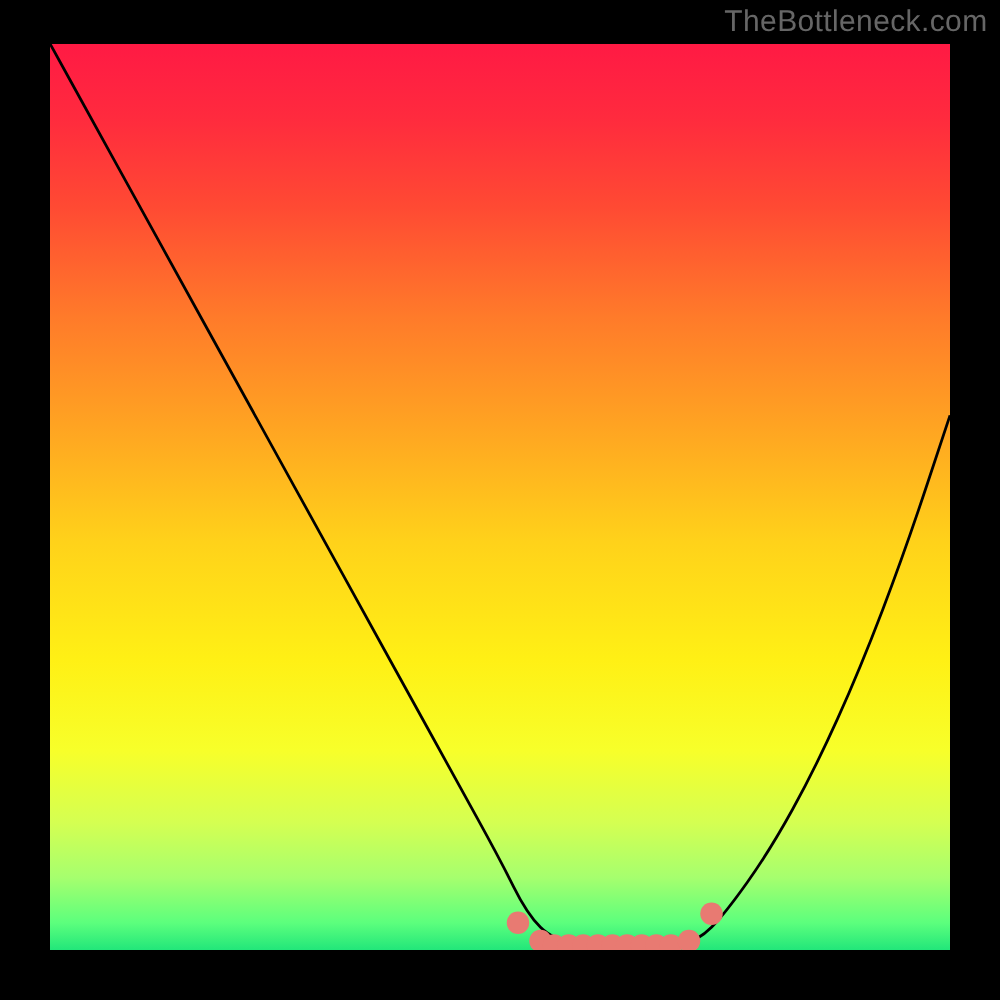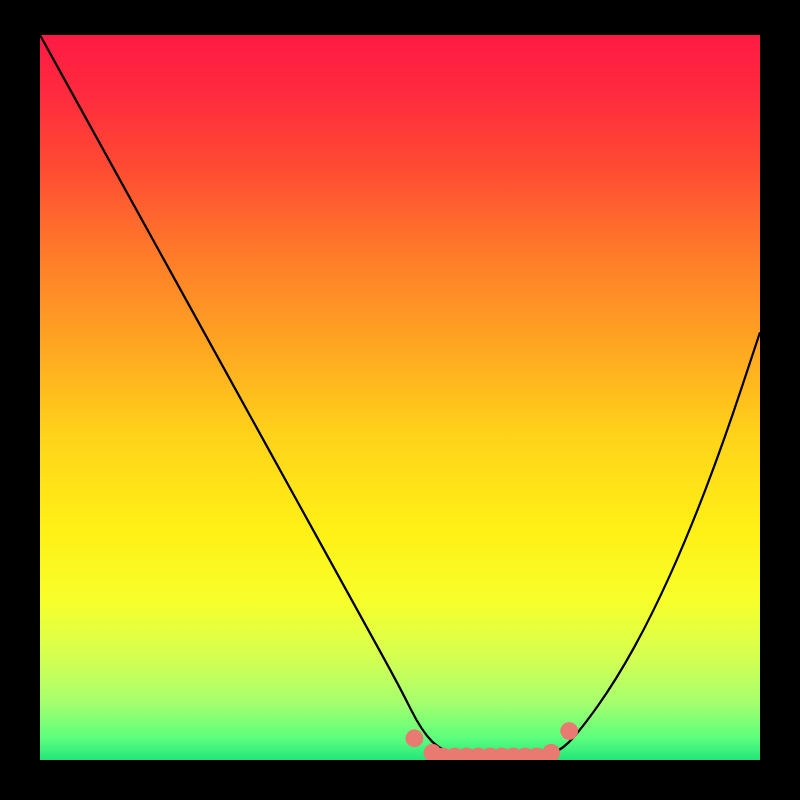--- a/index.html
+++ b/index.html
@@ -46,20 +46,21 @@
     left: 0;
     top: 0;
     width: 100%;
     height: 100%;
   }
 </style>
 </head>
 <body>
 
 <div class="frame">
+  <div class="watermark">TheBottleneck.com</div>
 
   <div class="plot">
     <svg class="gradient" viewBox="0 0 720 725" preserveAspectRatio="none">
       <defs>
         <linearGradient id="bg-grad" x1="0" y1="0" x2="0" y2="1">
             <stop offset="0.00%" stop-color="#ff1a44"></stop>
             <stop offset="8.00%" stop-color="#ff2a3e"></stop>
             <stop offset="18.00%" stop-color="#ff4a33"></stop>
             <stop offset="30.00%" stop-color="#ff7a2a"></stop>
             <stop offset="42.00%" stop-color="#ffa322"></stop>

